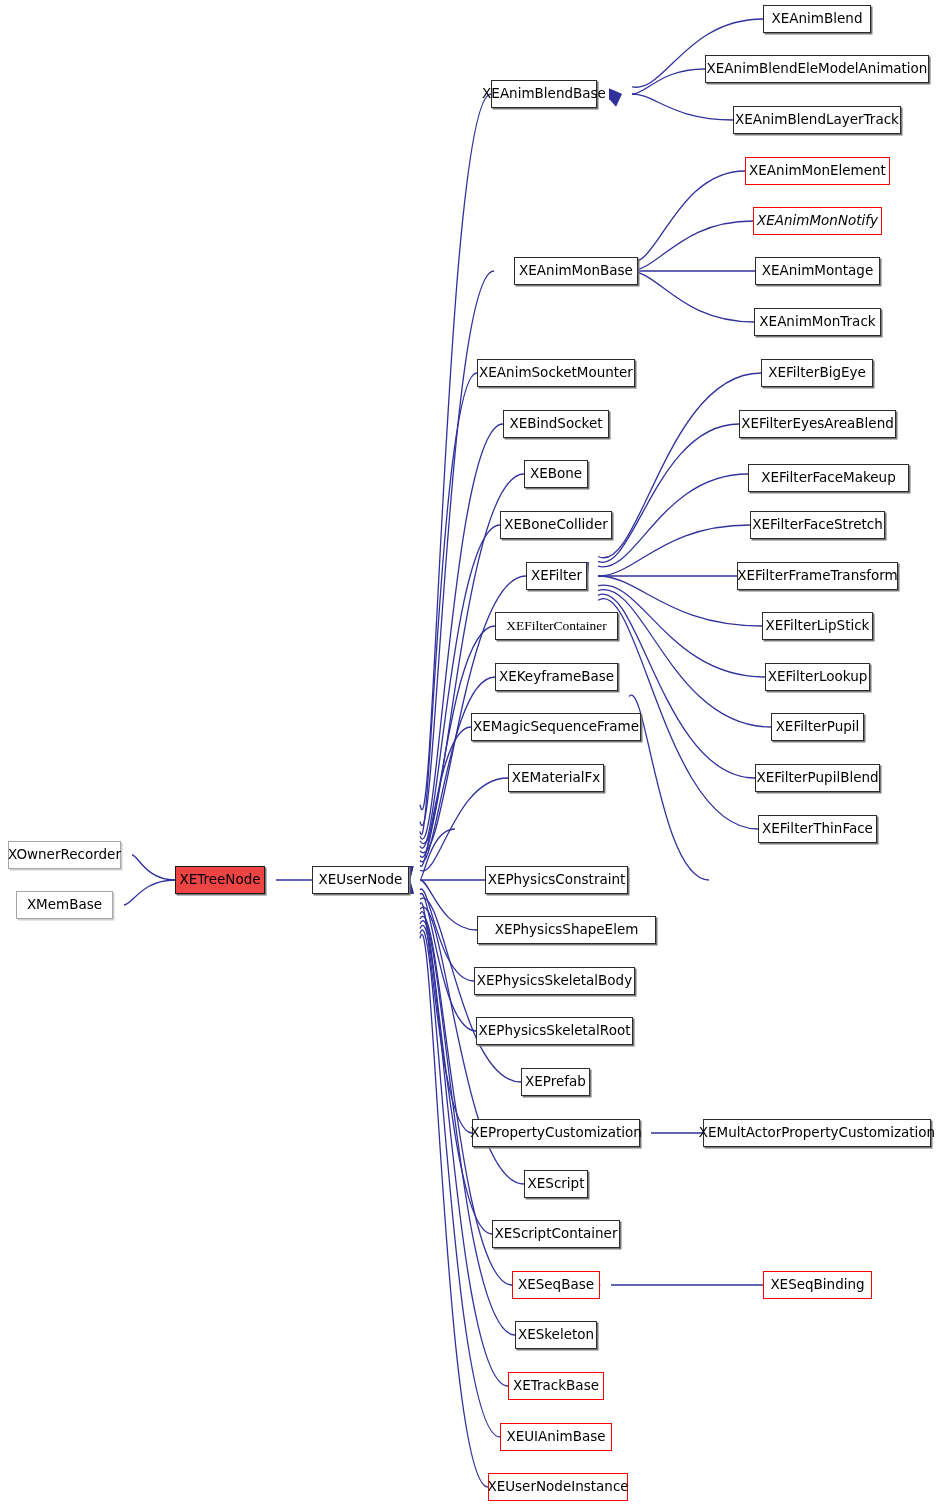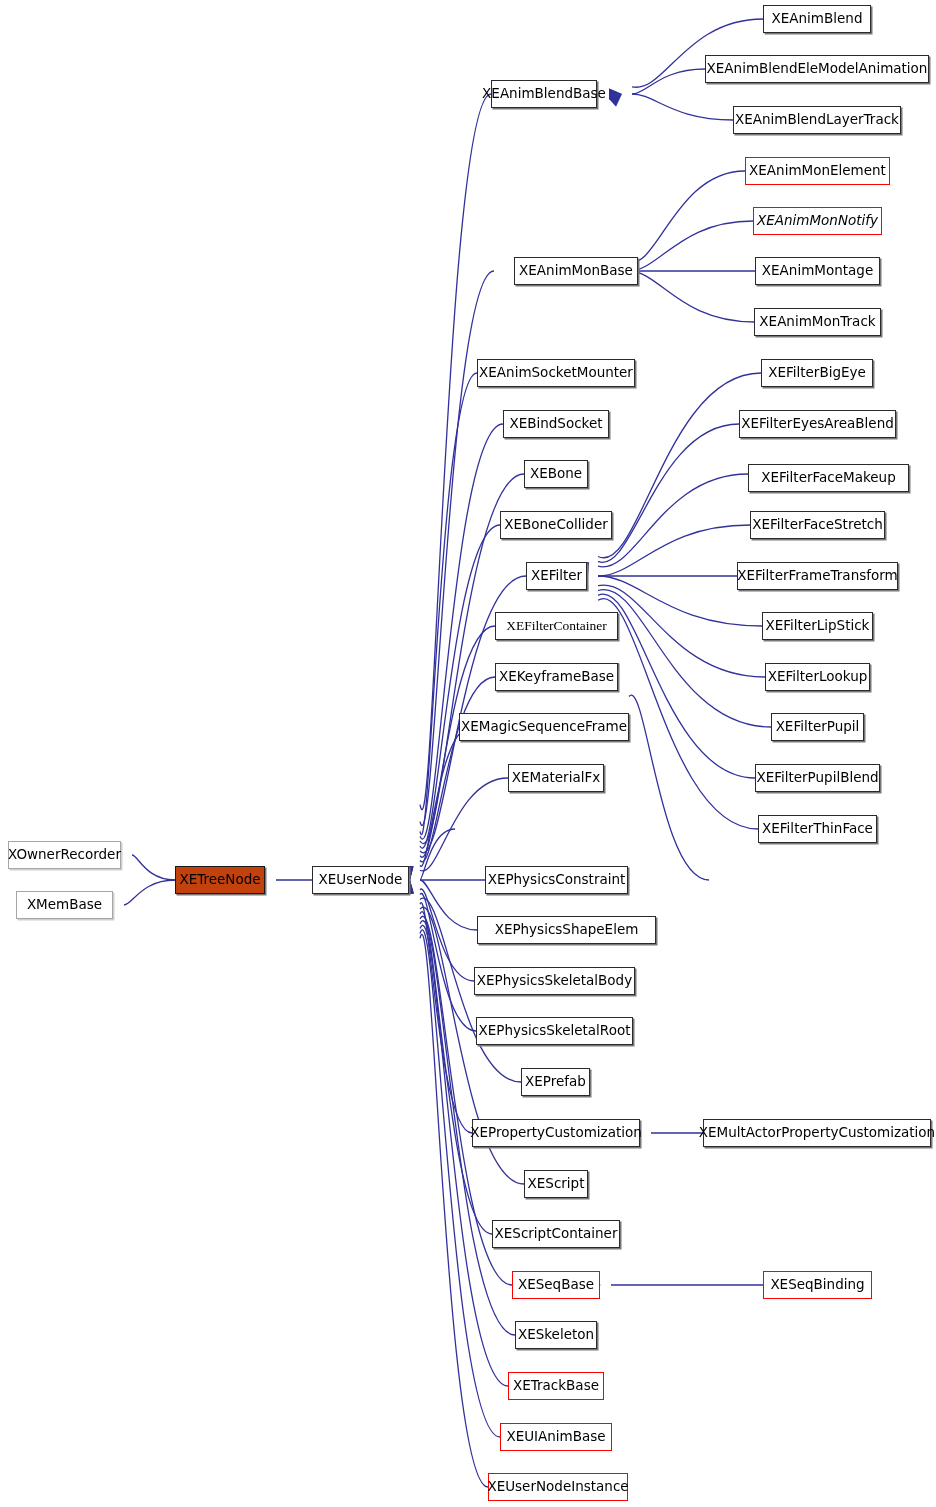--- a/index.html
+++ b/index.html
@@ -38,21 +38,21 @@
     white-space:nowrap;
     letter-spacing:0px;
     z-index:3;
   }
   .node span{pointer-events:none;}
   .node.red{
     border:1.6px solid #ff0000;
     box-shadow:none;
   }
   .node.current{
-    background:#c2410c;
+    background:#ef4444;
     border:1px solid #1a1a1a;
     box-shadow:1.5px 1.5px 0 0 #787878;
   }
   .node.faded{
     border:1px solid #a6a6a6;
     box-shadow:1.5px 1.5px 0 0 #cfcfcf;
   }
 </style>
 </head>
 <body>
@@ -209,21 +209,21 @@
     </div>
     <div class="node" style="left: 526px; top: 562px; width: 61px;">
       <span>XEFilter</span>
     </div>
     <div class="node" style="left: 495px; top: 612px; width: 123px; font-family: Liberation Serif, serif;">
       <span>XEFilterContainer</span>
     </div>
     <div class="node" style="left: 495px; top: 663px; width: 123px;">
       <span>XEKeyframeBase</span>
     </div>
-    <div class="node" style="left: 459px; top: 713px; width: 170px; text-align: right;">
+    <div class="node" style="left: 471px; top: 713px; width: 170px; text-align: right;">
       <span>XEMagicSequenceFrame</span>
     </div>
     <div class="node" style="left: 508px; top: 764px; width: 96px;">
       <span>XEMaterialFx</span>
     </div>
     <div class="node" style="left: 485px; top: 866px; width: 143px;">
       <span>XEPhysicsConstraint</span>
     </div>
     <div class="node" style="left: 477px; top: 916px; width: 179px;">
       <span>XEPhysicsShapeElem</span>

